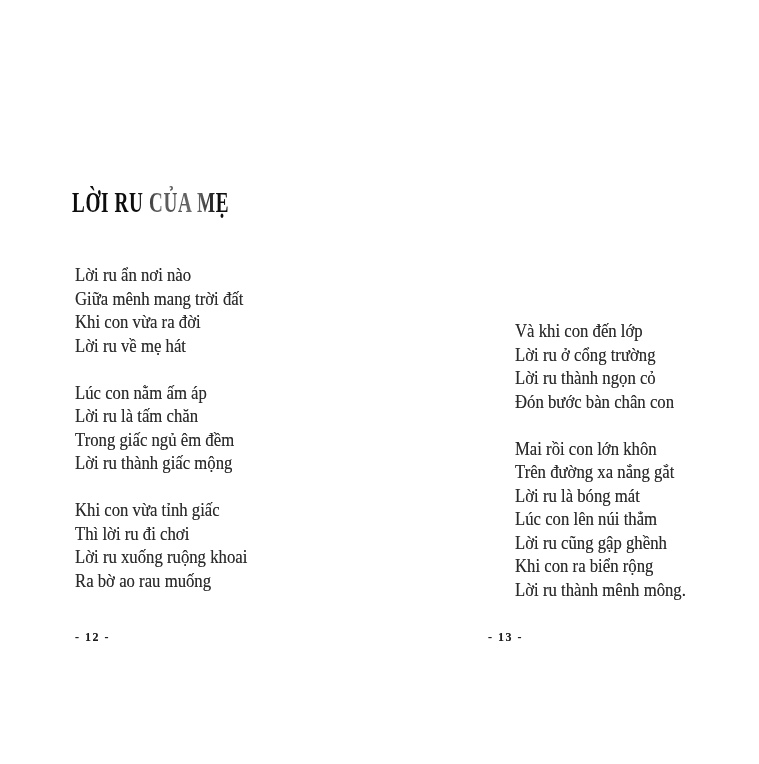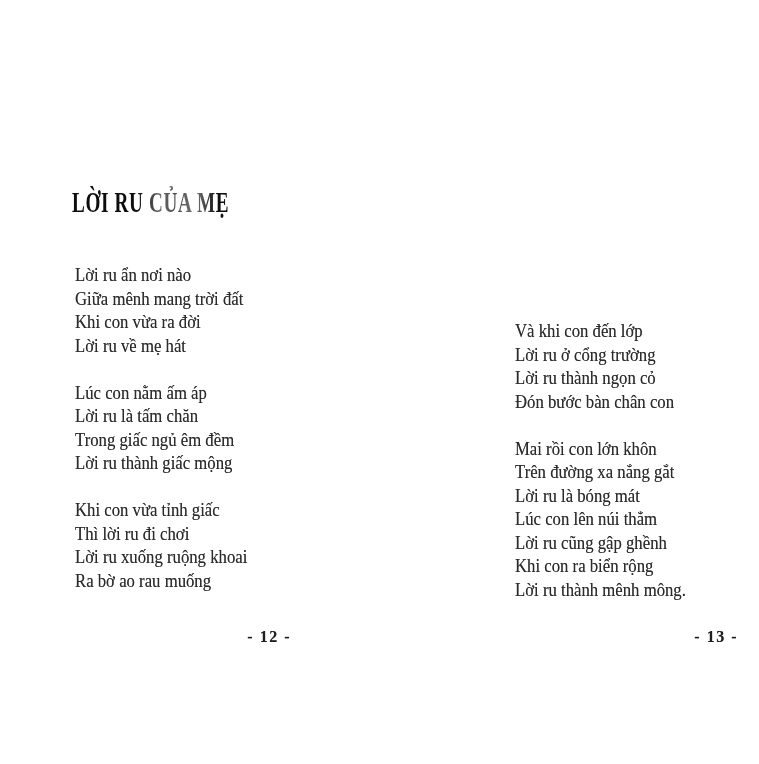--- a/index.html
+++ b/index.html
@@ -57,30 +57,30 @@
     margin: 0;
     white-space: nowrap;
     text-shadow: 0 0 0.6px rgba(43,43,43,0.55);
   }
   .stanza + .stanza { margin-top: 23.5px; }
   .poem-left  { left: 75px;  top: 241px; }
   .poem-right { left: 515px; top: 297px; }
   .pagenum {
     position: absolute;
     top: 605px;
-    font-size: 16px;
+    font-size: 12px;
     line-height: 20px;
     font-weight: 700;
     letter-spacing: 1.5px;
     color: #1e1e1e;
-    text-align: right;
+    text-align: left;
     text-shadow: 0 0 0.6px rgba(30,30,30,0.5);
   }
   .pagenum-left  { left: 75px;  width: 216px; }
-  .pagenum-right { left: 512px; width: 226px; }
+  .pagenum-right { left: 488px; width: 226px; }
 </style>
 </head>
 <body>
 
 <div class="spread">
 
   <h1 class="title">LỜI RU CỦA MẸ</h1>
 
   <div class="poem poem-left">
     <div class="stanza">

